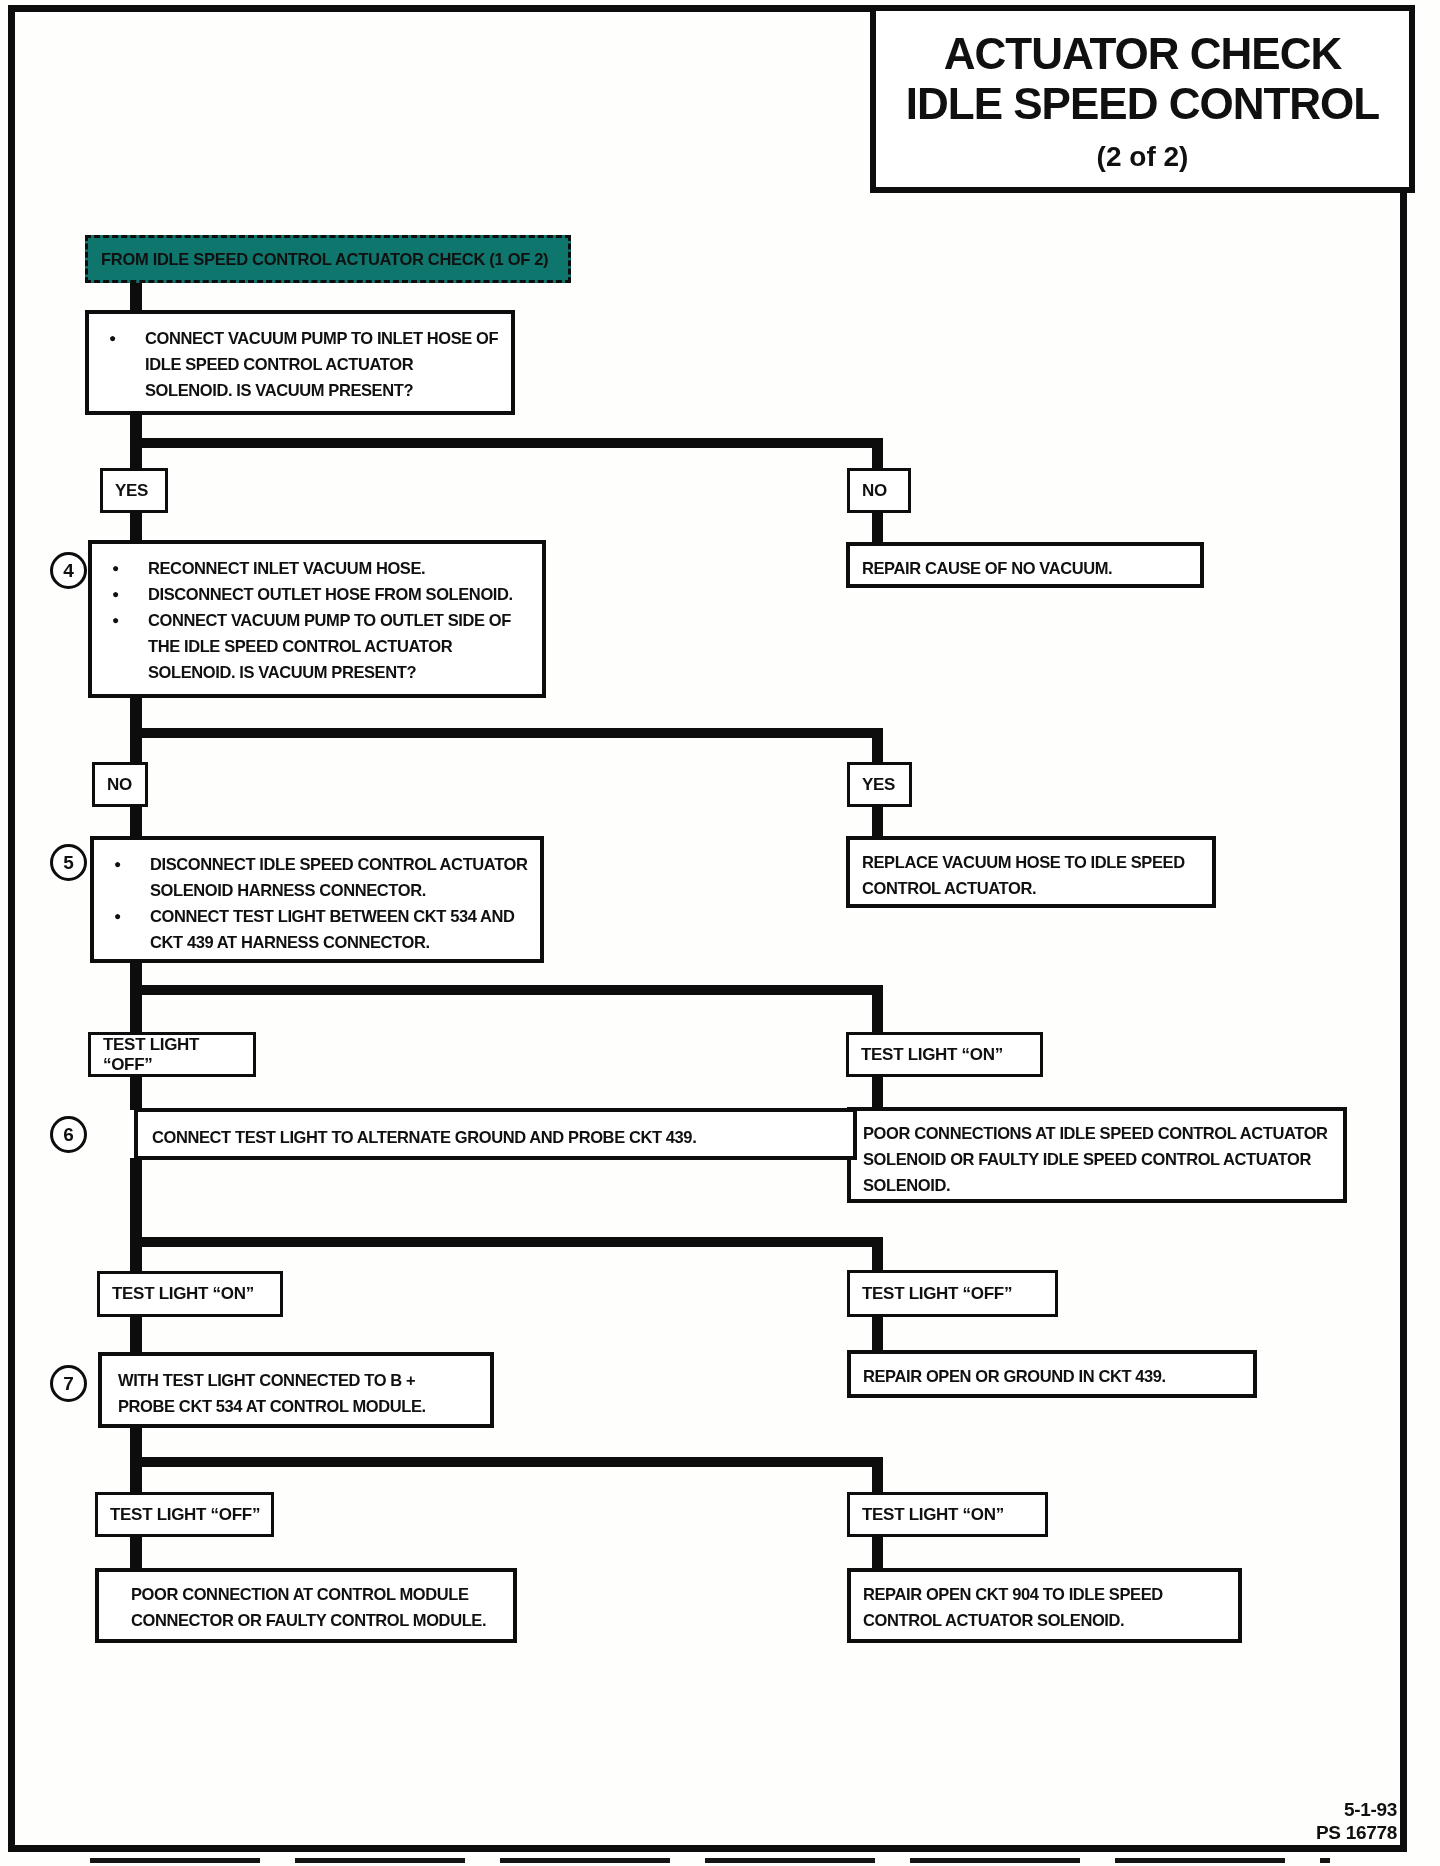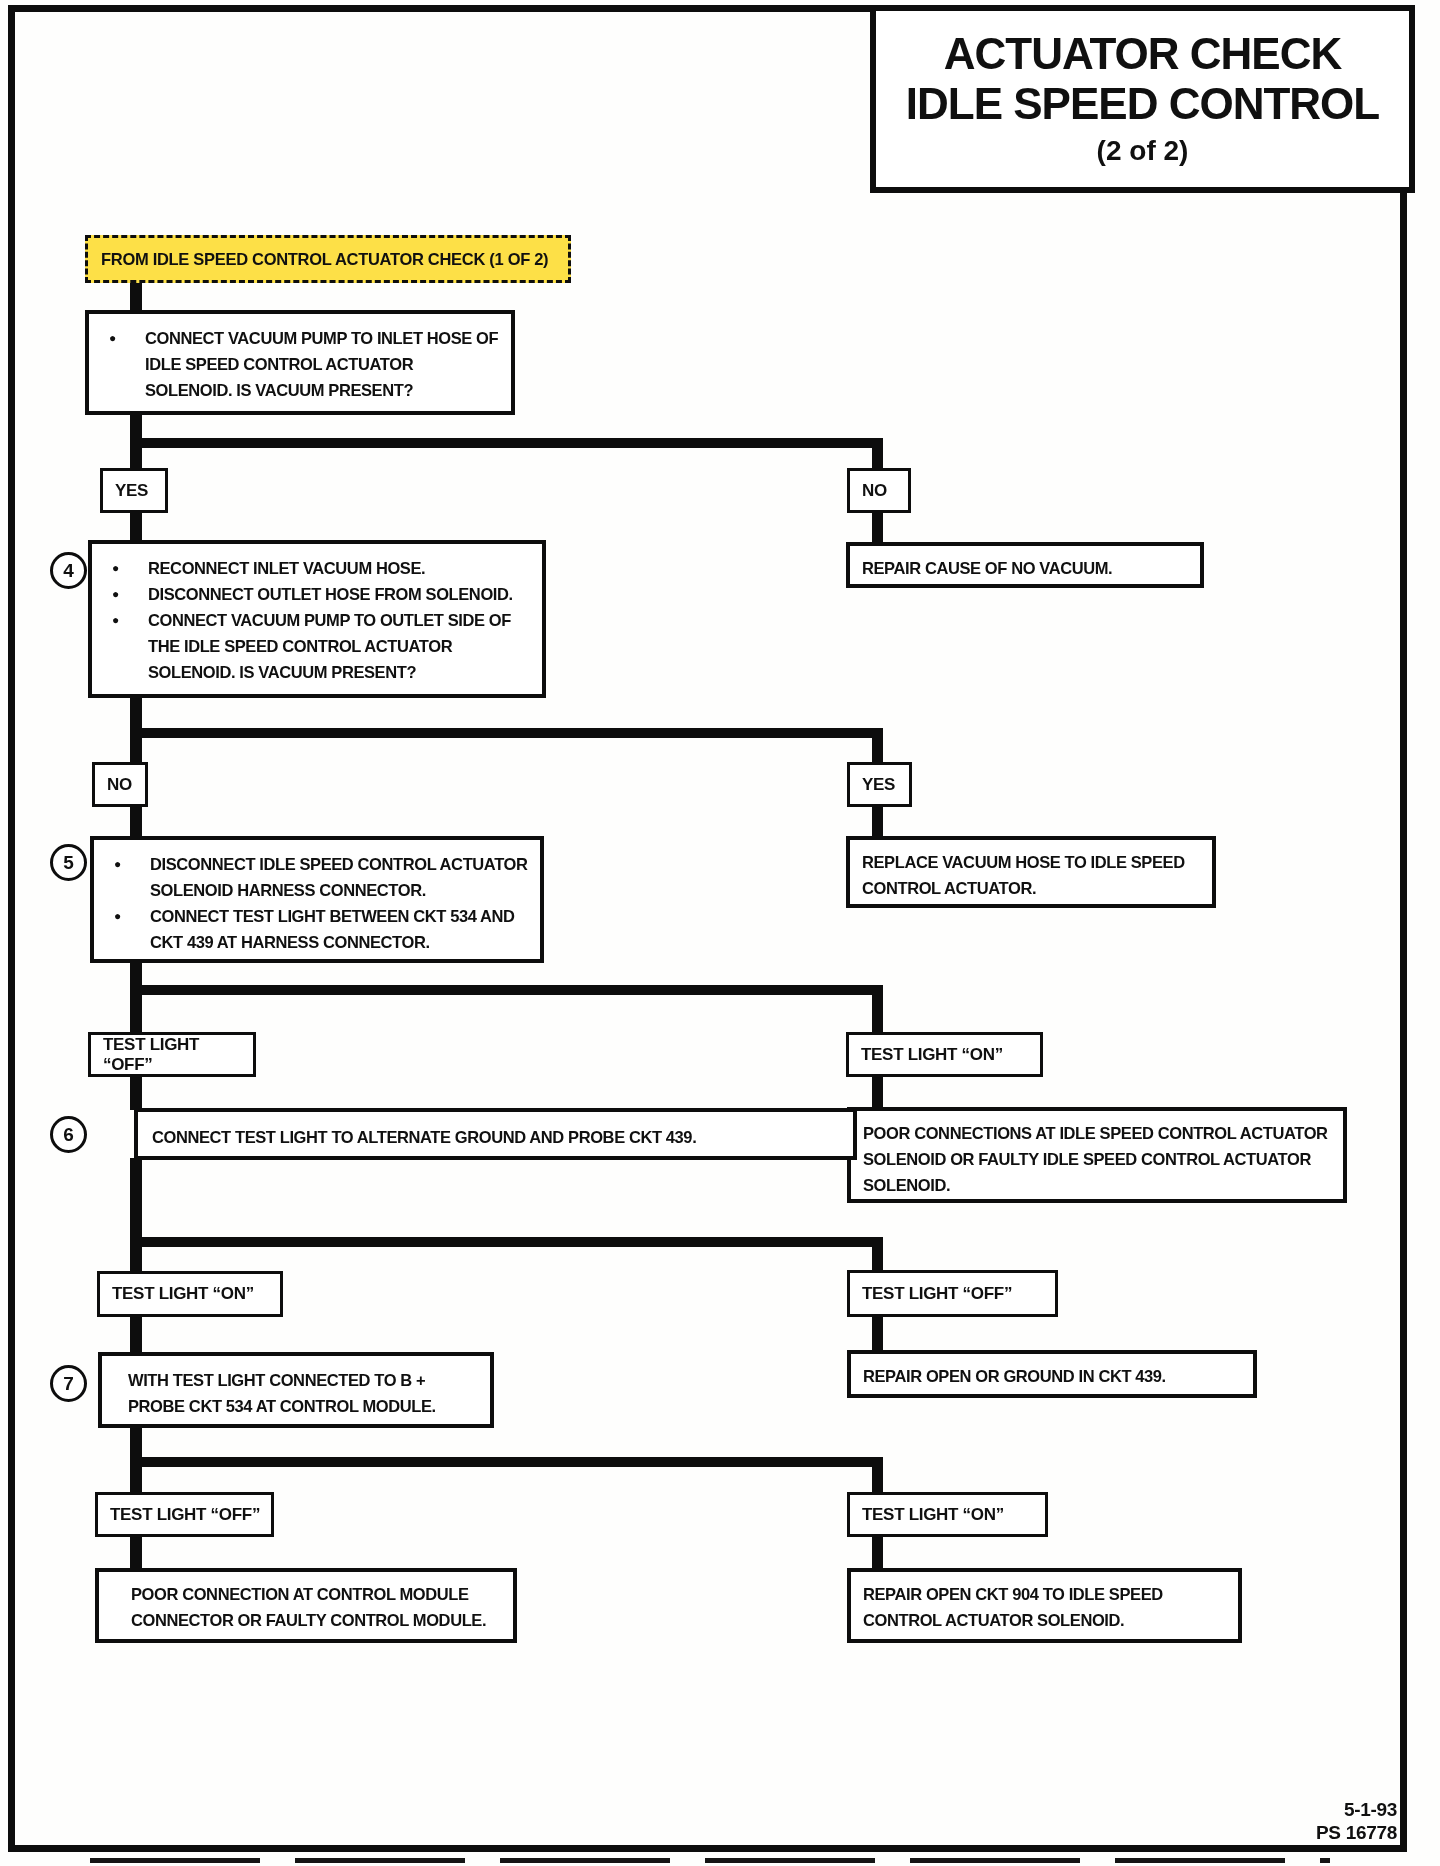--- a/index.html
+++ b/index.html
@@ -39,39 +39,39 @@
   }
   
   .result{
     position:absolute;background:#fff;border:4px solid #0d0d0d;box-sizing:border-box;
     font-weight:700;font-size:16.5px;line-height:26px;letter-spacing:-0.4px;
     padding:9px 10px 6px 12px;
   }
   
   .entry{
     position:absolute;left:85px;top:235px;width:486px;height:48px;
-    border:3px dashed #0d0d0d;box-sizing:border-box;background:#fde047;
+    border:3px dashed #0d0d0d;box-sizing:border-box;background:#0f766e;
     font-weight:700;font-size:16.5px;letter-spacing:-0.3px;
     display:flex;align-items:center;padding-left:13px;
   }
   
   .stepnum{
     position:absolute;width:37px;height:37px;border:3px solid #0d0d0d;border-radius:50%;
     box-sizing:border-box;background:#fff;
     display:flex;align-items:center;justify-content:center;
     font-weight:700;font-size:19px;
   }
   
   .title-box{
     position:absolute;left:870px;top:5px;width:545px;height:188px;
     border:6px solid #0d0d0d;box-sizing:border-box;background:#fff;
     text-align:center;padding-top:18px;
   }
   .title-line{font-weight:700;font-size:44px;line-height:50px;letter-spacing:-1px;}
-  .title-sub{font-weight:700;font-size:28px;line-height:40px;margin-top:2px;}
+  .title-sub{font-weight:700;font-size:28px;line-height:40px;margin-top:8px;}
   
   .footer{
     position:absolute;left:1190px;top:1798px;width:207px;
     text-align:right;font-weight:700;font-size:19px;line-height:23px;letter-spacing:-0.3px;
   }
 </style>
 </head>
 <body>
 
 <div id="canvas">
@@ -202,21 +202,21 @@
     <span>TEST LIGHT “OFF”</span>
   </div>
   <div class="result" style="left:847px;top:1350px;width:410px;height:48px;">
     <span>REPAIR OPEN OR GROUND IN CKT 439.</span>
   </div>
 
   <div class="stepnum" style="left:50px;top:1365px;">
     <span>7</span>
   </div>
   <div class="node" style="left:98px;top:1352px;width:396px;height:76px;">
-    <div style="padding:11px 8px 8px 26px;">
+    <div style="padding:11px 8px 8px 16px;">
       <div>WITH TEST LIGHT CONNECTED TO  B +</div>
       <div>PROBE CKT 534 AT CONTROL MODULE.</div>
     </div>
   </div>
 
   <div class="label-box" style="left:95px;top:1492px;width:179px;height:45px;">
     <span>TEST LIGHT “OFF”</span>
   </div>
   <div class="label-box" style="left:847px;top:1492px;width:201px;height:45px;">
     <span>TEST LIGHT “ON”</span>

